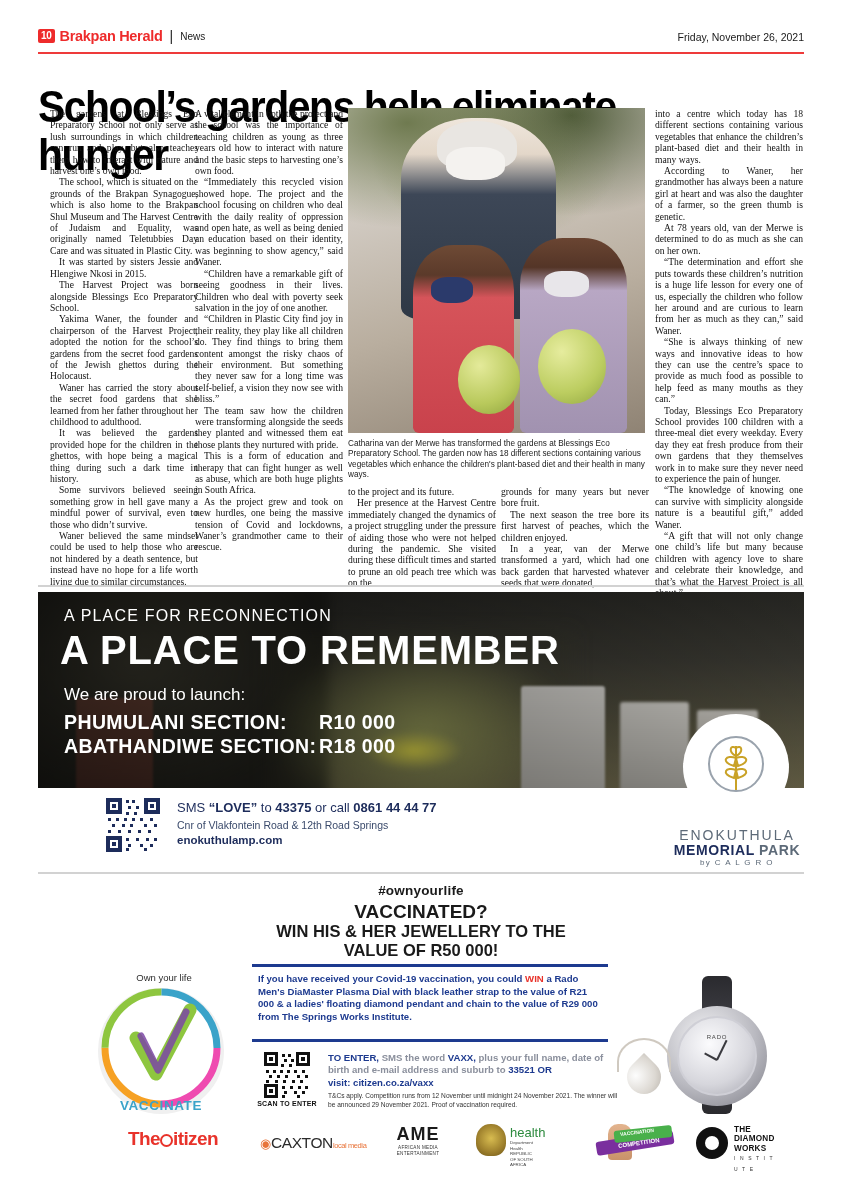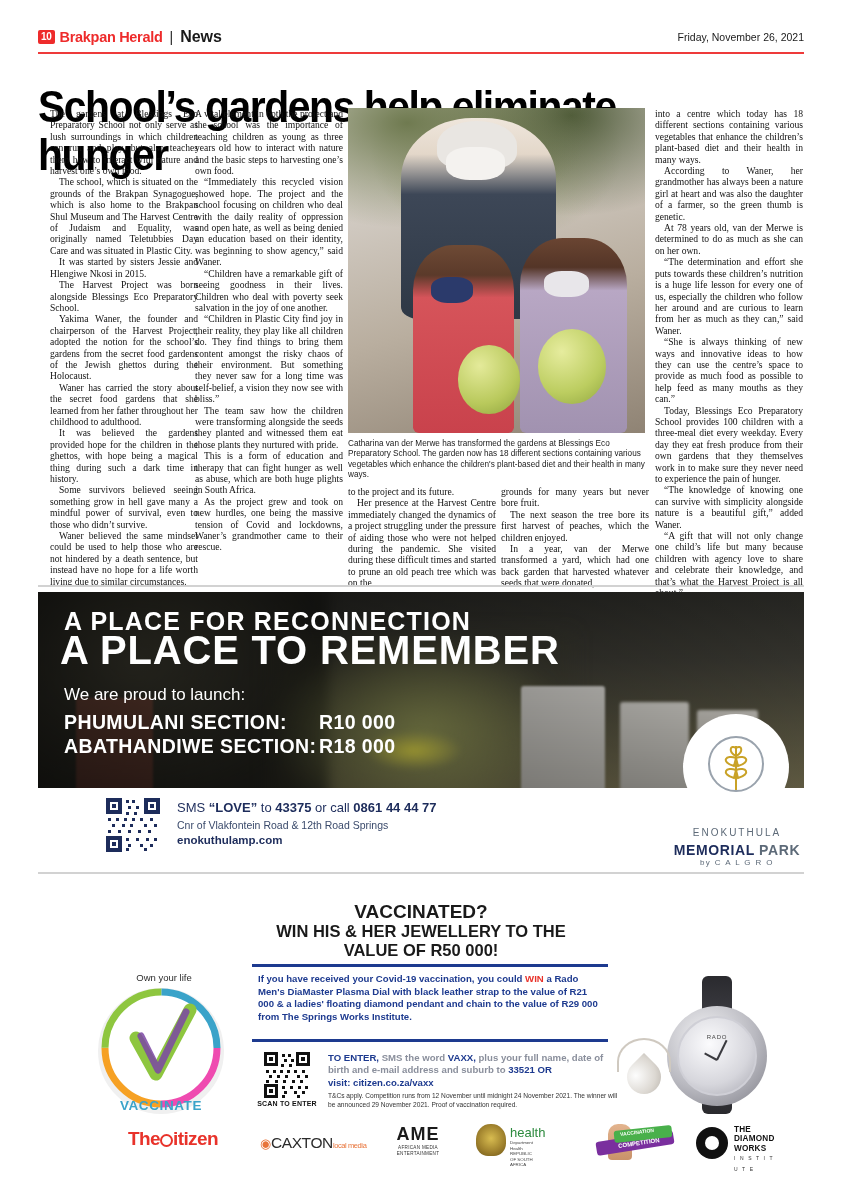--- a/index.html
+++ b/index.html
@@ -22,21 +22,21 @@
     position:absolute; left:38px; top:28px; width:766px; height:28px;
   }
   .mh-left { display:flex; align-items:center; gap:5px; position:absolute; left:0; top:0; }
   .mh-page-num {
     background:#ee2b2b; color:#fff; font-weight:bold; font-size:10px;
     padding:1px 3px 2px 3px; border-radius:2px; line-height:11px;
     letter-spacing:-0.3px;
   }
   .mh-title { color:#ee2b2b; font-weight:bold; font-size:14.5px; letter-spacing:-0.3px; }
   .mh-sep { color:#222; font-size:14px; font-weight:300; margin:0 2px; }
-  .mh-section { color:#1a1a1a; font-size:16px;font-weight:bold; }
+  .mh-section { color:#1a1a1a; font-size:10px; }
   .mh-date { position:absolute; right:0; top:3px; font-size:10.5px; color:#1a1a1a; }
   .mh-rule { position:absolute; left:38px; top:52px; width:766px; height:2px; background:#ee3a3a; }
 
   
   .headline {
     position:absolute; left:38px; top:54px; width:770px;
     font-family:"Liberation Sans", sans-serif;
     font-weight:bold;
     font-size:44px;
     line-height:48px;
@@ -124,41 +124,41 @@
   .ad1-photo .stone3 { position:absolute; left:5%; top:54%; width:10%; height:50%;
        background:linear-gradient(180deg,#7d4f3f,#55332a); border-radius:2px; filter:blur(1.2px); }
   .ad1-photo .stone4 { position:absolute; left:86%; top:60%; width:8%; height:44%;
        background:linear-gradient(180deg,#c5c2bb,#8f8d87); border-radius:3px 3px 0 0; filter:blur(1.6px); }
   .ad1-photo .yellowf { position:absolute; left:42%; top:70%; width:14%; height:22%;
        background:radial-gradient(ellipse, #e8e04a 0%, rgba(200,190,60,0) 65%); filter:blur(3px); }
   .ad1-photo .scrim { position:absolute; inset:0;
        background:linear-gradient(100deg, rgba(0,0,0,0.62) 0%, rgba(0,0,0,0.38) 45%, rgba(0,0,0,0.12) 100%); }
 
   .ad1-kicker { position:absolute; left:26px; top:15px; color:#fff;
-                font-size:25px; letter-spacing:1.2px; font-weight:700; }
+                font-size:16px; letter-spacing:1.2px; font-weight:400; }
   .ad1-head { position:absolute; left:22px; top:36px; color:#fff;
               font-size:40px; font-weight:bold; letter-spacing:0.8px; line-height:44px; }
   .ad1-proud { position:absolute; left:26px; top:93px; color:#fff; font-size:17px; }
   .ad1-row { position:absolute; color:#fff; font-weight:bold; font-size:19.5px; letter-spacing:0.4px; }
   .ad1-r1 { left:26px; top:119px; }
   .ad1-r2 { left:26px; top:143px; }
   .ad1-p1 { left:281px; top:119px; }
   .ad1-p2 { left:281px; top:143px; }
   .qr { position:absolute; left:68px; top:206px; width:54px; height:54px; background:#fff; }
   .qr i { position:absolute; background:#1d2c5b; }
   .ad1-sms { position:absolute; left:139px; top:208px; font-size:13px; color:#1d2c5b; }
   .ad1-sms b { font-weight:bold; }
   .ad1-addr { position:absolute; left:139px; top:227px; font-size:10.5px; color:#3a4a6b; }
   .ad1-web { position:absolute; left:139px; top:242px; font-size:11.5px; color:#1d2c5b; font-weight:bold; }
 
   .logo-circle { position:absolute; left:645px; top:122px; width:106px; height:106px;
                  background:#fff; border-radius:50%; }
   .tree-svg { position:absolute; left:668px; top:142px; }
   .ad1-logo1 { position:absolute; left:633px; top:235px; width:132px; text-align:center;
-               font-size:10px; color:#5d6a78; letter-spacing:2px; }
+               font-size:14px; color:#5d6a78; letter-spacing:2px; }
   .ad1-logo2 { position:absolute; left:633px; top:250px; width:132px; text-align:center;
                font-size:14px; font-weight:bold; letter-spacing:0.6px; }
   .ad1-logo2 .b1 { color:#1d2c5b; }
   .ad1-logo2 .b2 { color:#5d6a78; }
   .ad1-logo3 { position:absolute; left:633px; top:266px; width:132px; text-align:center;
                font-size:8px; color:#5d6a78; letter-spacing:1.4px; }
 
   .ad-rule { position:absolute; left:38px; top:872px; width:766px; height:1.5px; background:#d2d2d2; }
 
   
@@ -423,20 +423,21 @@
     <div class="ad1-sms">
       <span>SMS </span><b>“LOVE”</b><span> to </span><b>43375</b><span> or call </span><b>0861 44 44 77</b>
     </div>
     <div class="ad1-addr">Cnr of Vlakfontein Road &amp; 12th Road Springs</div>
     <div class="ad1-web">enokuthulamp.com</div>
   </div>
 
   <div class="ad-rule"></div>
 
   <div class="ad2">
+    <div class="v-hash">#ownyourlife</div>
     <div class="v-l1">VACCINATED?</div>
     <div class="v-l2">WIN HIS &amp; HER JEWELLERY TO THE</div>
     <div class="v-l3">VALUE OF R50 000!</div>
 
     <div class="v-box">
       <p><span>If you have received your Covid-19 vaccination, you could </span><span class="win">WIN</span><span> a Rado Men's DiaMaster Plasma Dial with black leather strap to the value of </span><span>R21 000</span><span> &amp; a ladies' floating diamond pendant and chain to the value of </span><span>R29 000</span><span> from </span><span>The Springs Works Institute.</span></p>
     </div>
 
     <div class="v-qr">
       <i style="left:0;top:0;width:14px;height:14px"></i>

